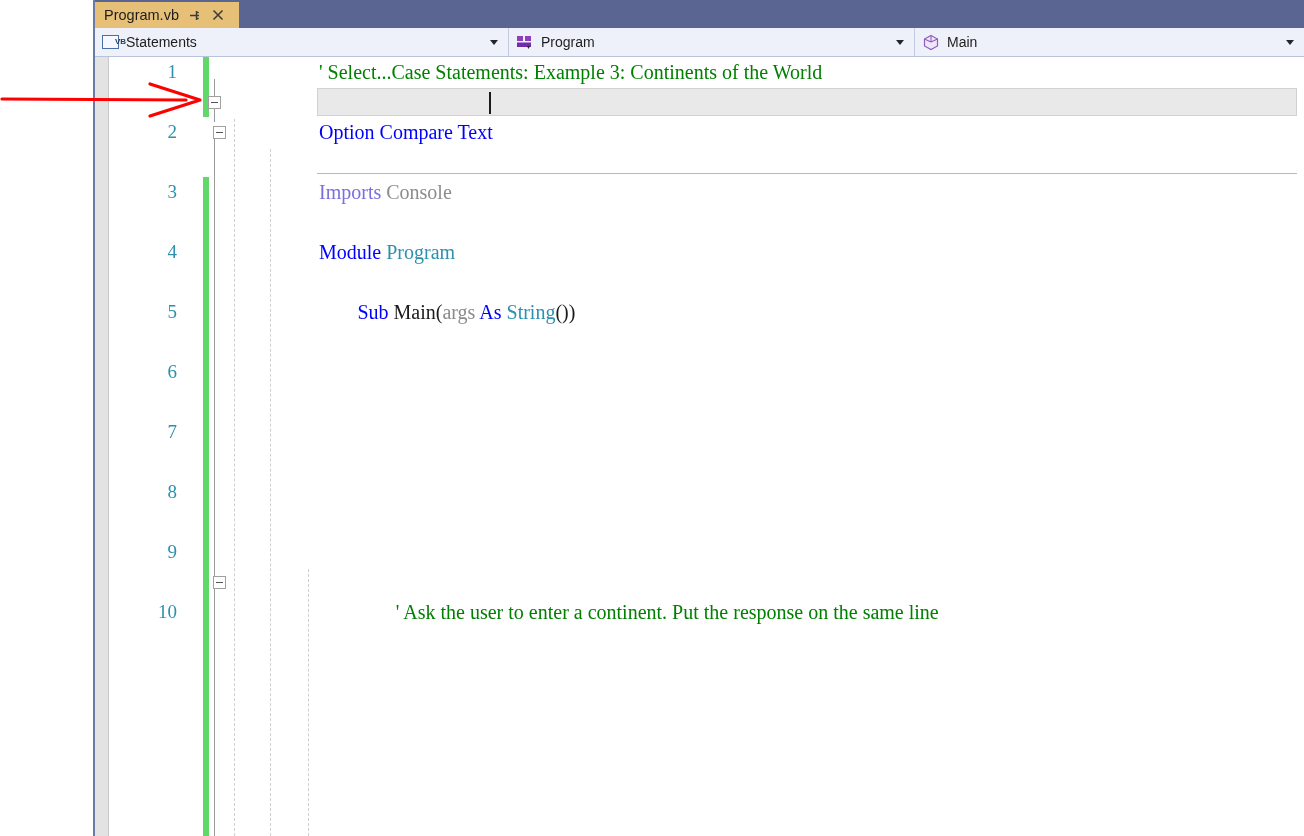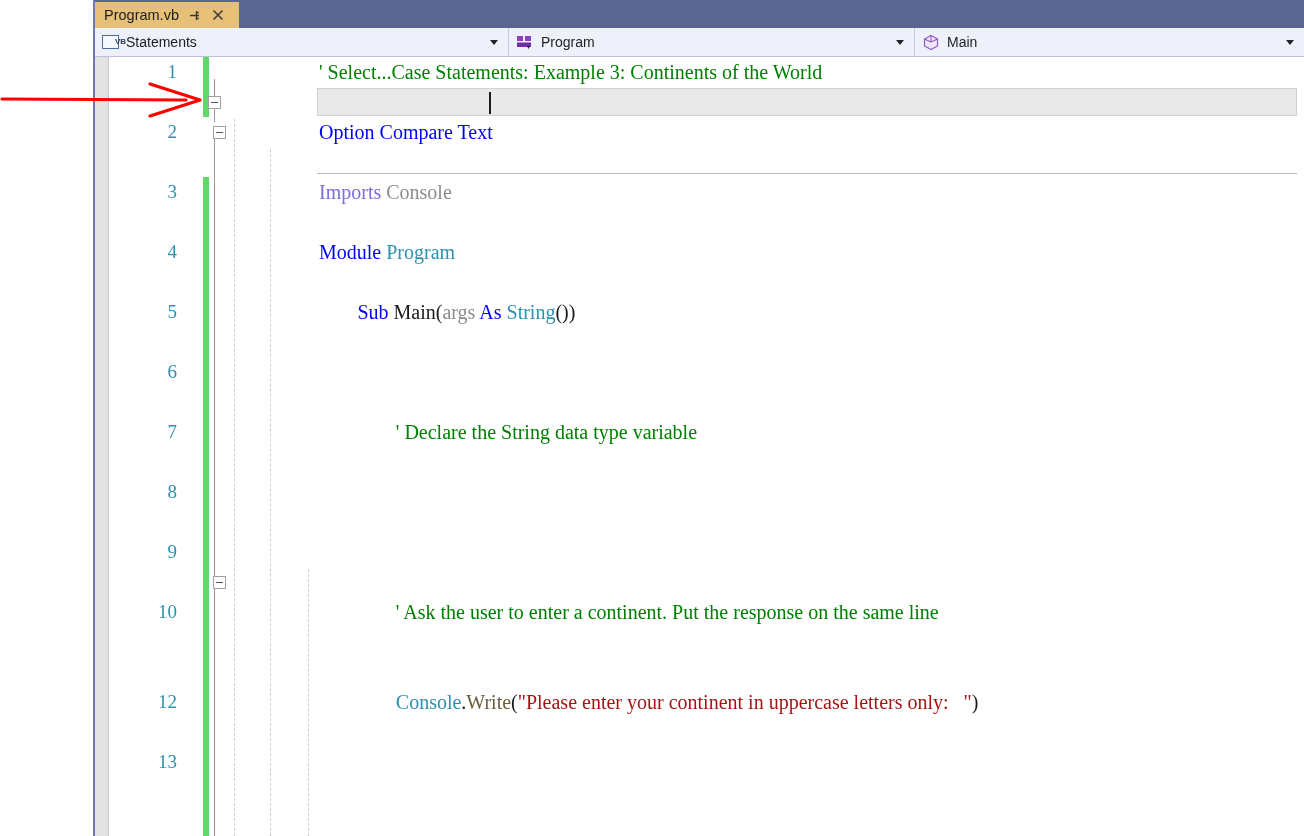--- a/index.html
+++ b/index.html
@@ -302,40 +302,31 @@
         <div class="row" style="top: 120px;">
           <div class="lineno">5</div>
           <div class="codetext" style="left: 262.4px;"><span class="c-keyword">Sub</span><span class="c-plain"> </span><span class="c-plain">Main</span><span class="c-plain">(</span><span class="c-param">args</span><span class="c-plain"> </span><span class="c-keyword">As</span><span class="c-plain"> </span><span class="c-type">String</span><span class="c-plain">(</span><span class="c-plain">)</span><span class="c-plain">)</span></div>
         </div>
         <div class="row" style="top: 150px;">
           <div class="lineno">6</div>
           <div class="codetext" style="left: 224px;"></div>
         </div>
         <div class="row" style="top: 180px;">
           <div class="lineno">7</div>
-          <div class="codetext" style="left: 300.8px;"><span class="c-comment">' Declare the String data type variable</span></div>
         </div>
         <div class="row" style="top: 210px;">
           <div class="lineno">8</div>
         </div>
         <div class="row" style="top: 240px;">
           <div class="lineno">9</div>
           <div class="codetext" style="left: 224px;"></div>
         </div>
         <div class="row" style="top: 270px;">
           <div class="lineno">10</div>
           <div class="codetext" style="left: 300.8px;"><span class="c-comment">' Ask the user to enter a continent. Put the response on the same line</span></div>
-        </div>
-        <div class="row" style="top: 330px;">
-          <div class="lineno">12</div>
-          <div class="codetext" style="left: 300.8px;"><span class="c-type">Console</span><span class="c-plain">.</span><span class="c-member">Write</span><span class="c-plain">(</span><span class="c-string">"Please enter your continent in uppercase letters only:   "</span><span class="c-plain">)</span></div>
-        </div>
-        <div class="row" style="top: 360px;">
-          <div class="lineno">13</div>
-          <div class="codetext" style="left: 224px;"></div>
         </div>
       </div>
 
     <div class="caret" id="caret" style="left: 394.438px; top: 35px;"></div>
   </div>
 
   <svg class="red-arrow" viewBox="0 0 215 44">
     <path d="M2 21 L186 22" stroke="#ff0000" stroke-width="3.2" fill="none" stroke-linecap="round"></path>
     <path d="M150 6 L200 22 L150 38" stroke="#ff0000" stroke-width="3.2" fill="none" stroke-linecap="round" stroke-linejoin="round"></path>
   </svg>

